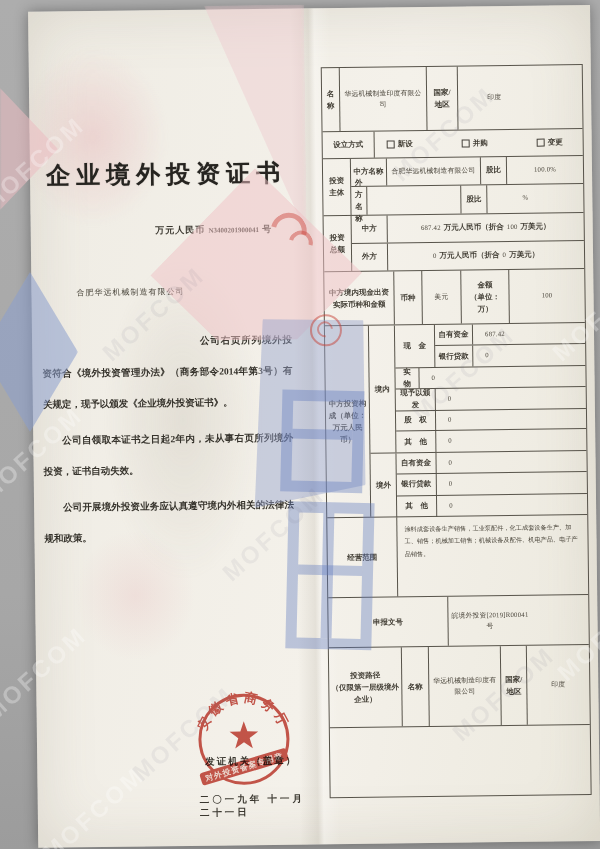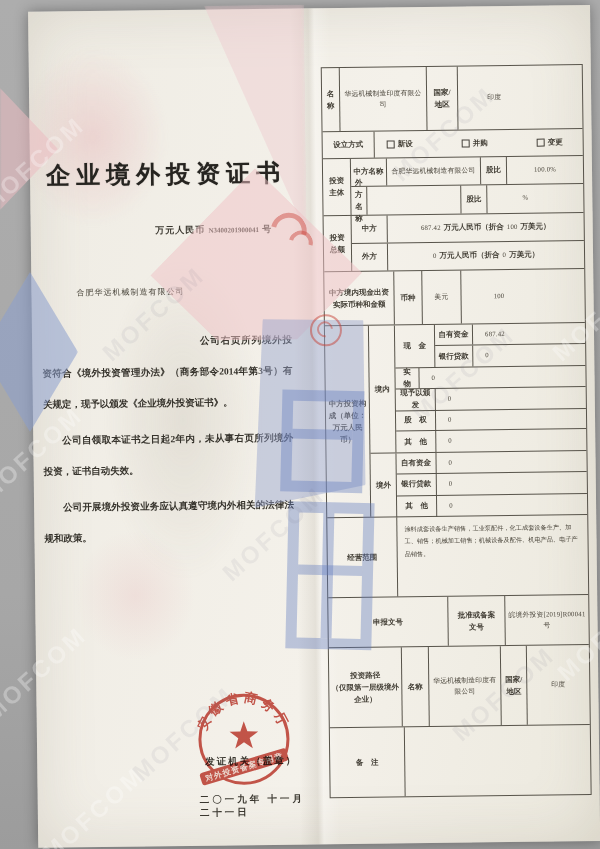--- a/index.html
+++ b/index.html
@@ -220,20 +220,22 @@
             </div>
           </div>
         </div>
       </div>
 
       <div class="tr" style="height:54px">
         <div class="c" style="width:70px">中方境内现金出资
 实际币种和金额</div>
         <div class="c" style="width:28px">币种</div>
         <div class="c v" style="width:39px">美元</div>
+        <div class="c" style="width:48px">金额
+（单位：万）</div>
         <div class="c last v" style="width:75px">100</div>
       </div>
 
       <div class="tr" style="height:192px">
         <div class="c" style="width:44px">中方投资构
 成（单位：
 万元人民币）</div>
         <div class="col" style="width:216px">
           <div class="tr" style="height:128px">
             <div class="c" style="width:26px">境内</div>
@@ -289,36 +291,33 @@
         </div>
       </div>
 
       <div class="tr" style="height:80px">
         <div class="c" style="width:70px">经营范围</div>
         <div class="c last scope-text" style="width:190px">涂料成套设备生产销售，工业泵配件，化工成套设备生产、加工、销售；机械加工销售；机械设备及配件、机电产品、电子产品销售。</div>
       </div>
 
       <div class="tr" style="height:50px">
         <div class="c" style="width:120px">申报文号</div>
-        <div class="c" style="width:57px">批准或备案
-文号</div>
         <div class="c last v" style="width:83px">皖境外投资[2019]R00041号</div>
       </div>
 
       <div class="tr" style="height:80px">
         <div class="c" style="width:73px">投资路径
 （仅限第一层级境外
 企业）</div>
         <div class="c" style="width:27px">名称</div>
         <div class="c v" style="width:72px">华远机械制造印度有限公司</div>
         <div class="c" style="width:26px">国家/
 地区</div>
         <div class="c last v" style="width:62px">印度</div>
       </div>
 
       <div class="tr" style="height:69px">
-        <div class="c" style="width:75px">备　注</div>
         <div class="c last" style="width:185px"></div>
       </div>
 
     </div>
   </div>
 </div>
 
 </body></html>

